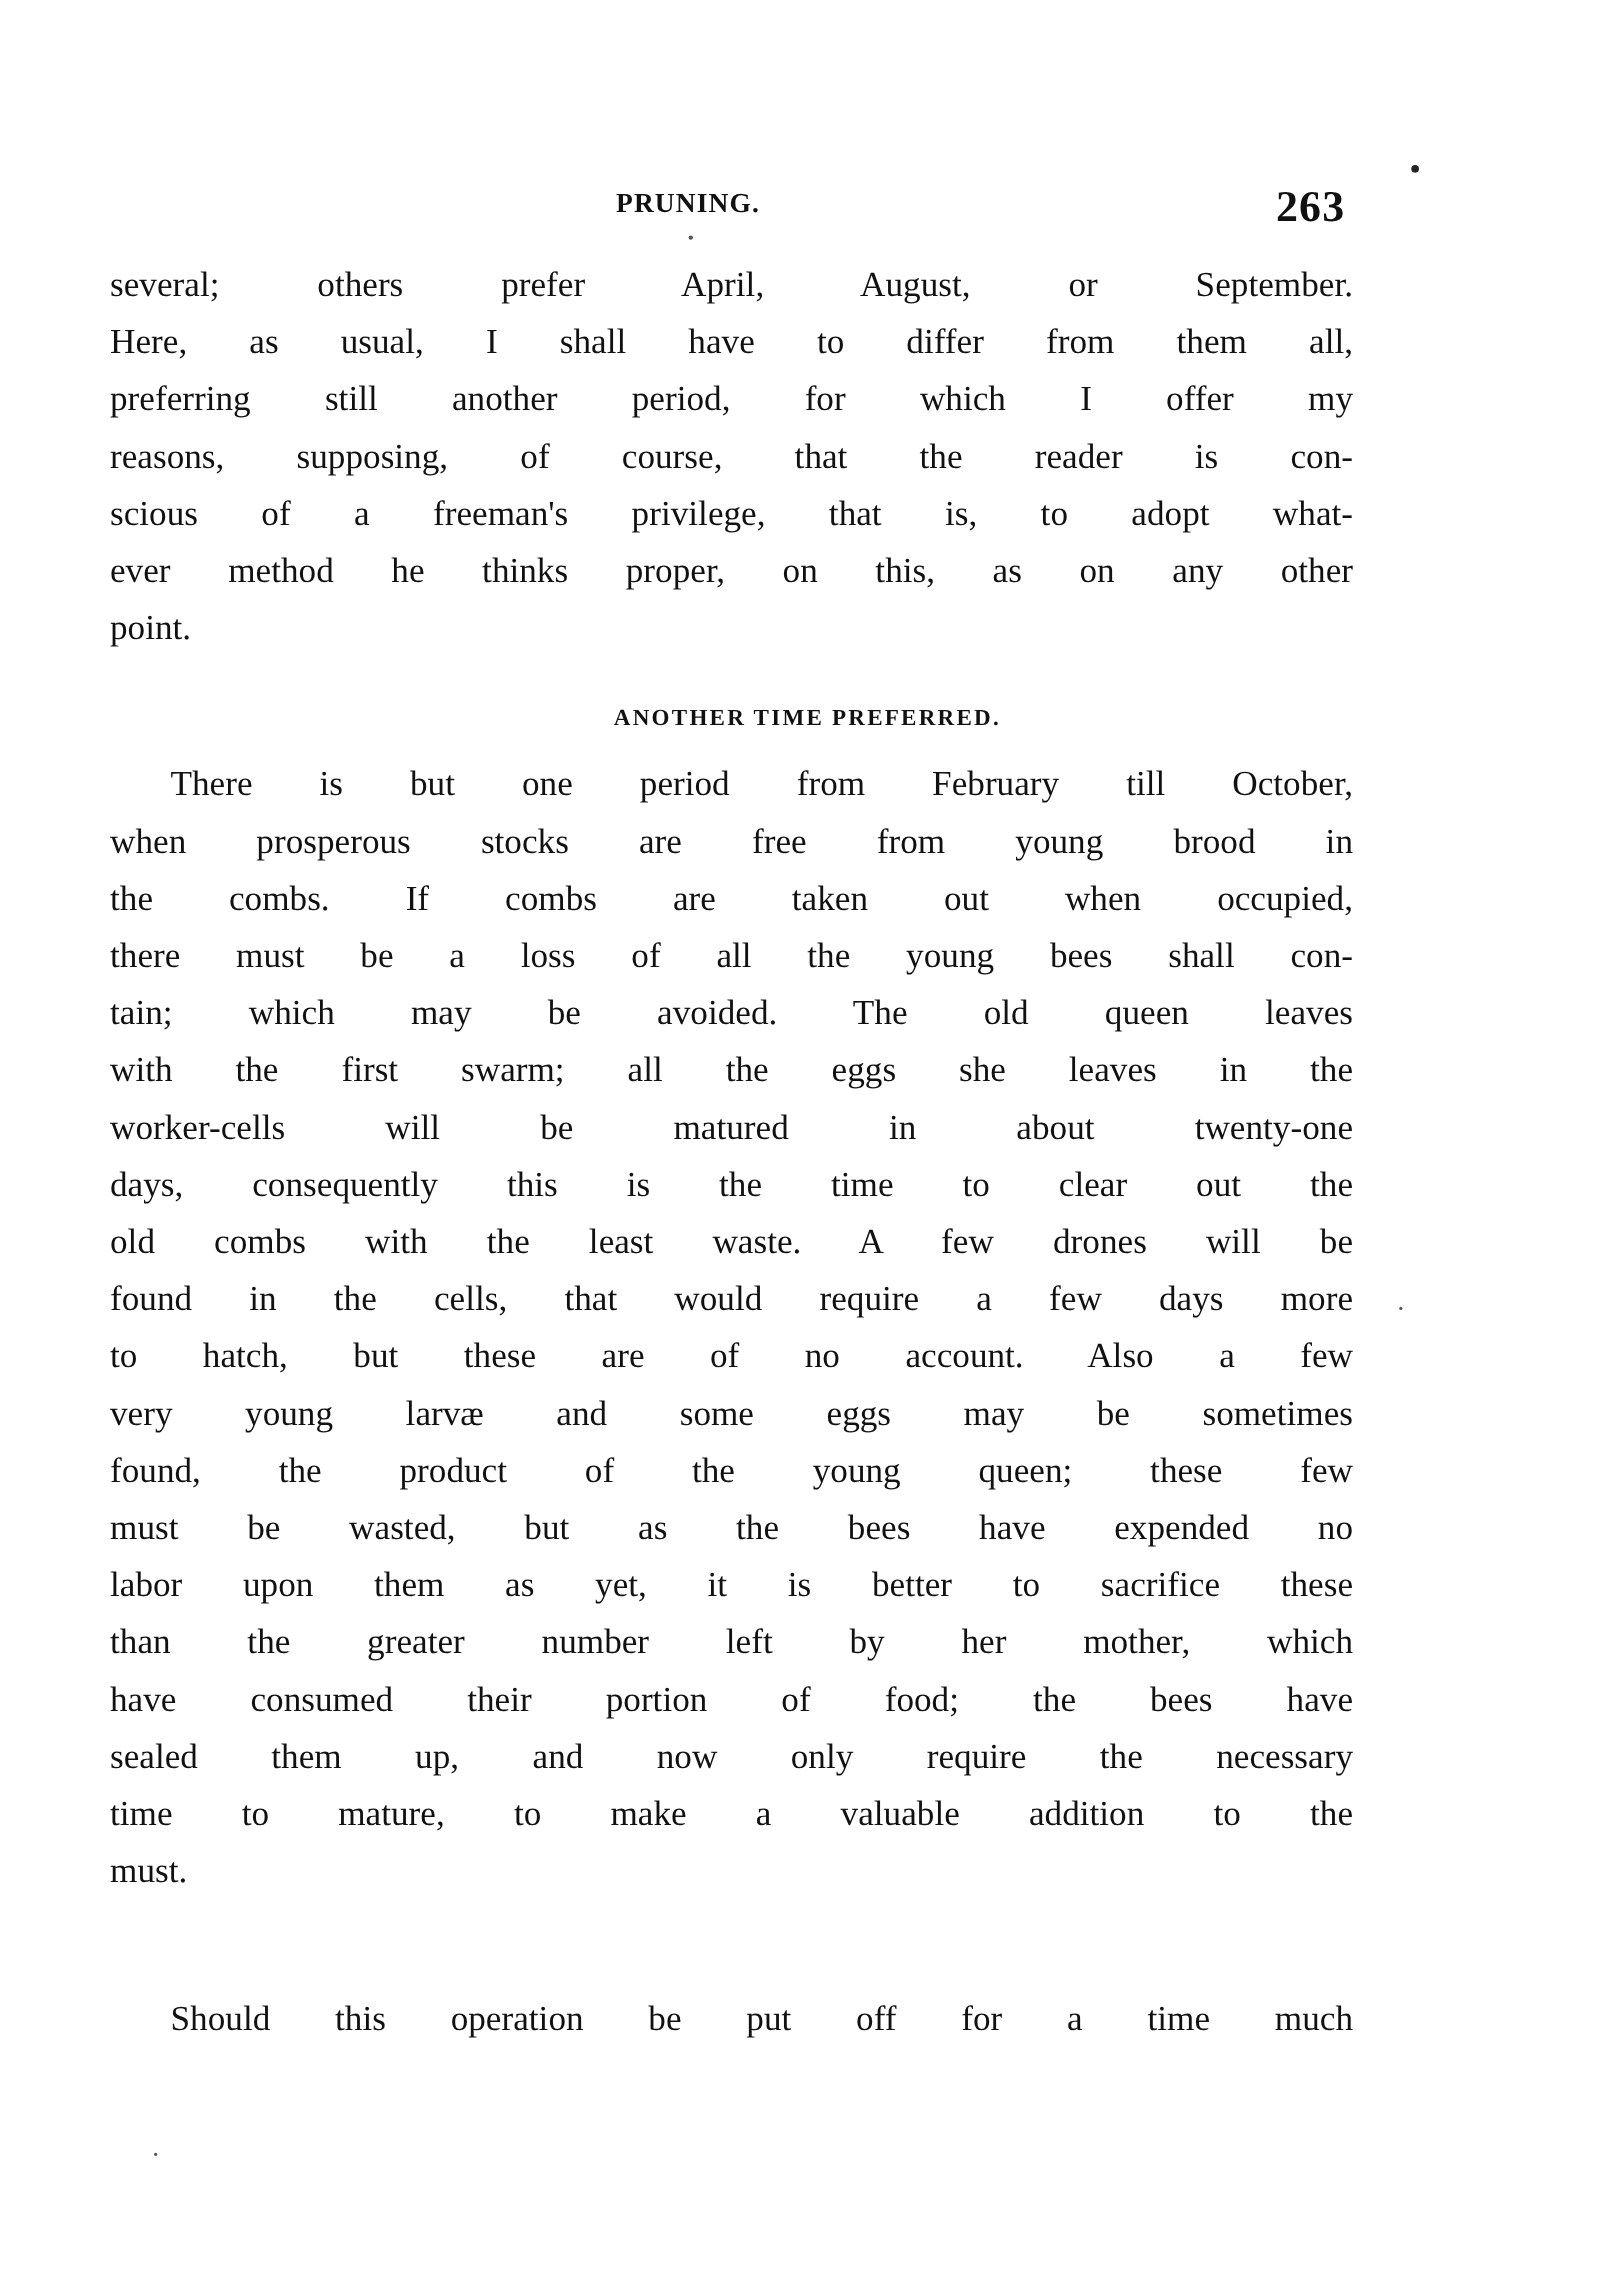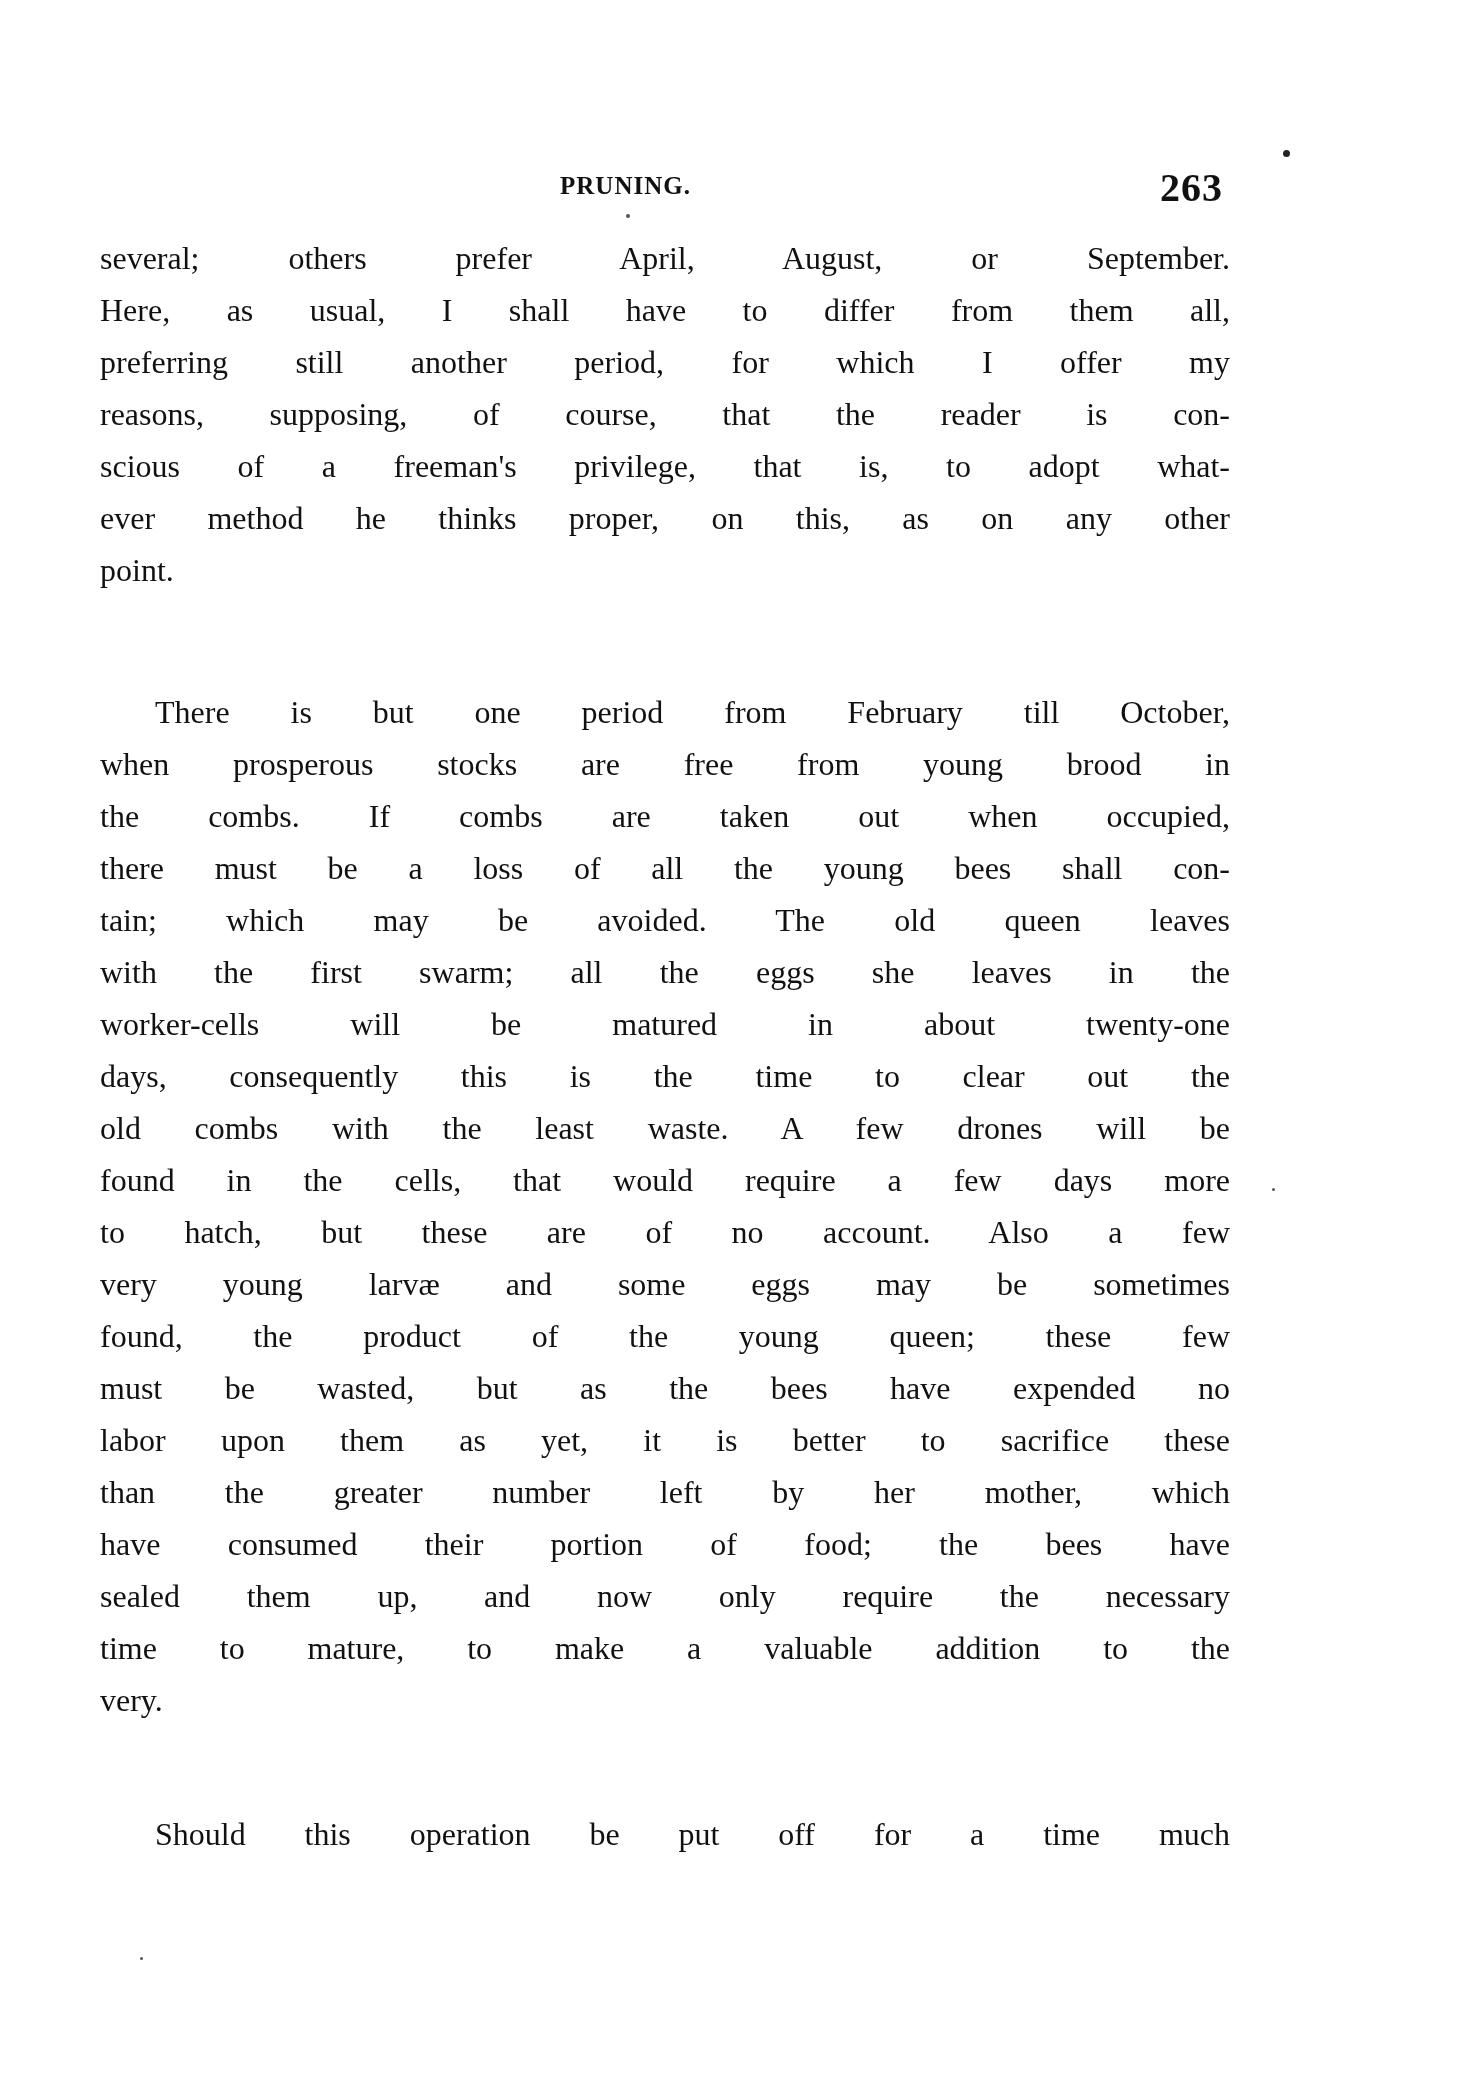--- a/index.html
+++ b/index.html
@@ -27,20 +27,21 @@
   <div>
     <div class="line" style="top:232px">several; others prefer April, August, or September.</div>
     <div class="line" style="top:284px">Here, as usual, I shall have to differ from them all,</div>
     <div class="line" style="top:336px">preferring still another period, for which I offer my</div>
     <div class="line" style="top:388px">reasons, supposing, of course, that the reader is con-</div>
     <div class="line" style="top:440px">scious of a freeman's privilege, that is, to adopt what-</div>
     <div class="line" style="top:492px">ever method he thinks proper, on this, as on any other</div>
     <div class="line last" style="top:544px">point.</div>
   </div>
 
+  <div class="subhead" style="top:640px">ANOTHER TIME PREFERRED.</div>
 
   <div>
     <div class="line indent" style="top:686px">There is but one period from February till October,</div>
     <div class="line" style="top:738px">when prosperous stocks are free from young brood in</div>
     <div class="line" style="top:790px">the combs.  If combs are taken out when occupied,</div>
     <div class="line" style="top:842px">there must be a loss of all the young bees shall con-</div>
     <div class="line" style="top:894px">tain; which may be avoided.  The old queen leaves</div>
     <div class="line" style="top:946px">with the first swarm; all the eggs she leaves in the</div>
     <div class="line" style="top:998px">worker-cells will be matured in about twenty-one</div>
     <div class="line" style="top:1050px">days, consequently this is the time to clear out the</div>
@@ -48,21 +49,21 @@
     <div class="line" style="top:1154px">found in the cells, that would require a few days more</div>
     <div class="line" style="top:1206px">to hatch, but these are of no account.  Also a few</div>
     <div class="line" style="top:1258px">very young larvæ and some eggs may be sometimes</div>
     <div class="line" style="top:1310px">found, the product of the young queen; these few</div>
     <div class="line" style="top:1362px">must be wasted, but as the bees have expended no</div>
     <div class="line" style="top:1414px">labor upon them as yet, it is better to sacrifice these</div>
     <div class="line" style="top:1466px">than the greater number left by her mother, which</div>
     <div class="line" style="top:1518px">have consumed their portion of food; the bees have</div>
     <div class="line" style="top:1570px">sealed them up, and now only require the necessary</div>
     <div class="line" style="top:1622px">time to mature, to make a valuable addition to the</div>
-    <div class="line last" style="top:1674px">very.</div>
+    <div class="line last" style="top:1674px">must.</div>
   </div>
 
 
   <div>
     <div class="line indent" style="top:1808px">Should this operation be put off for a time much</div>
   </div>
 
   <div class="speck" style="left:1283px;top:150px;width:7px;height:7px;background:#222"></div>
   <div class="speck" style="left:626px;top:214px;width:4px;height:4px"></div>
   <div class="speck" style="left:1272px;top:1188px;width:3px;height:3px"></div>

